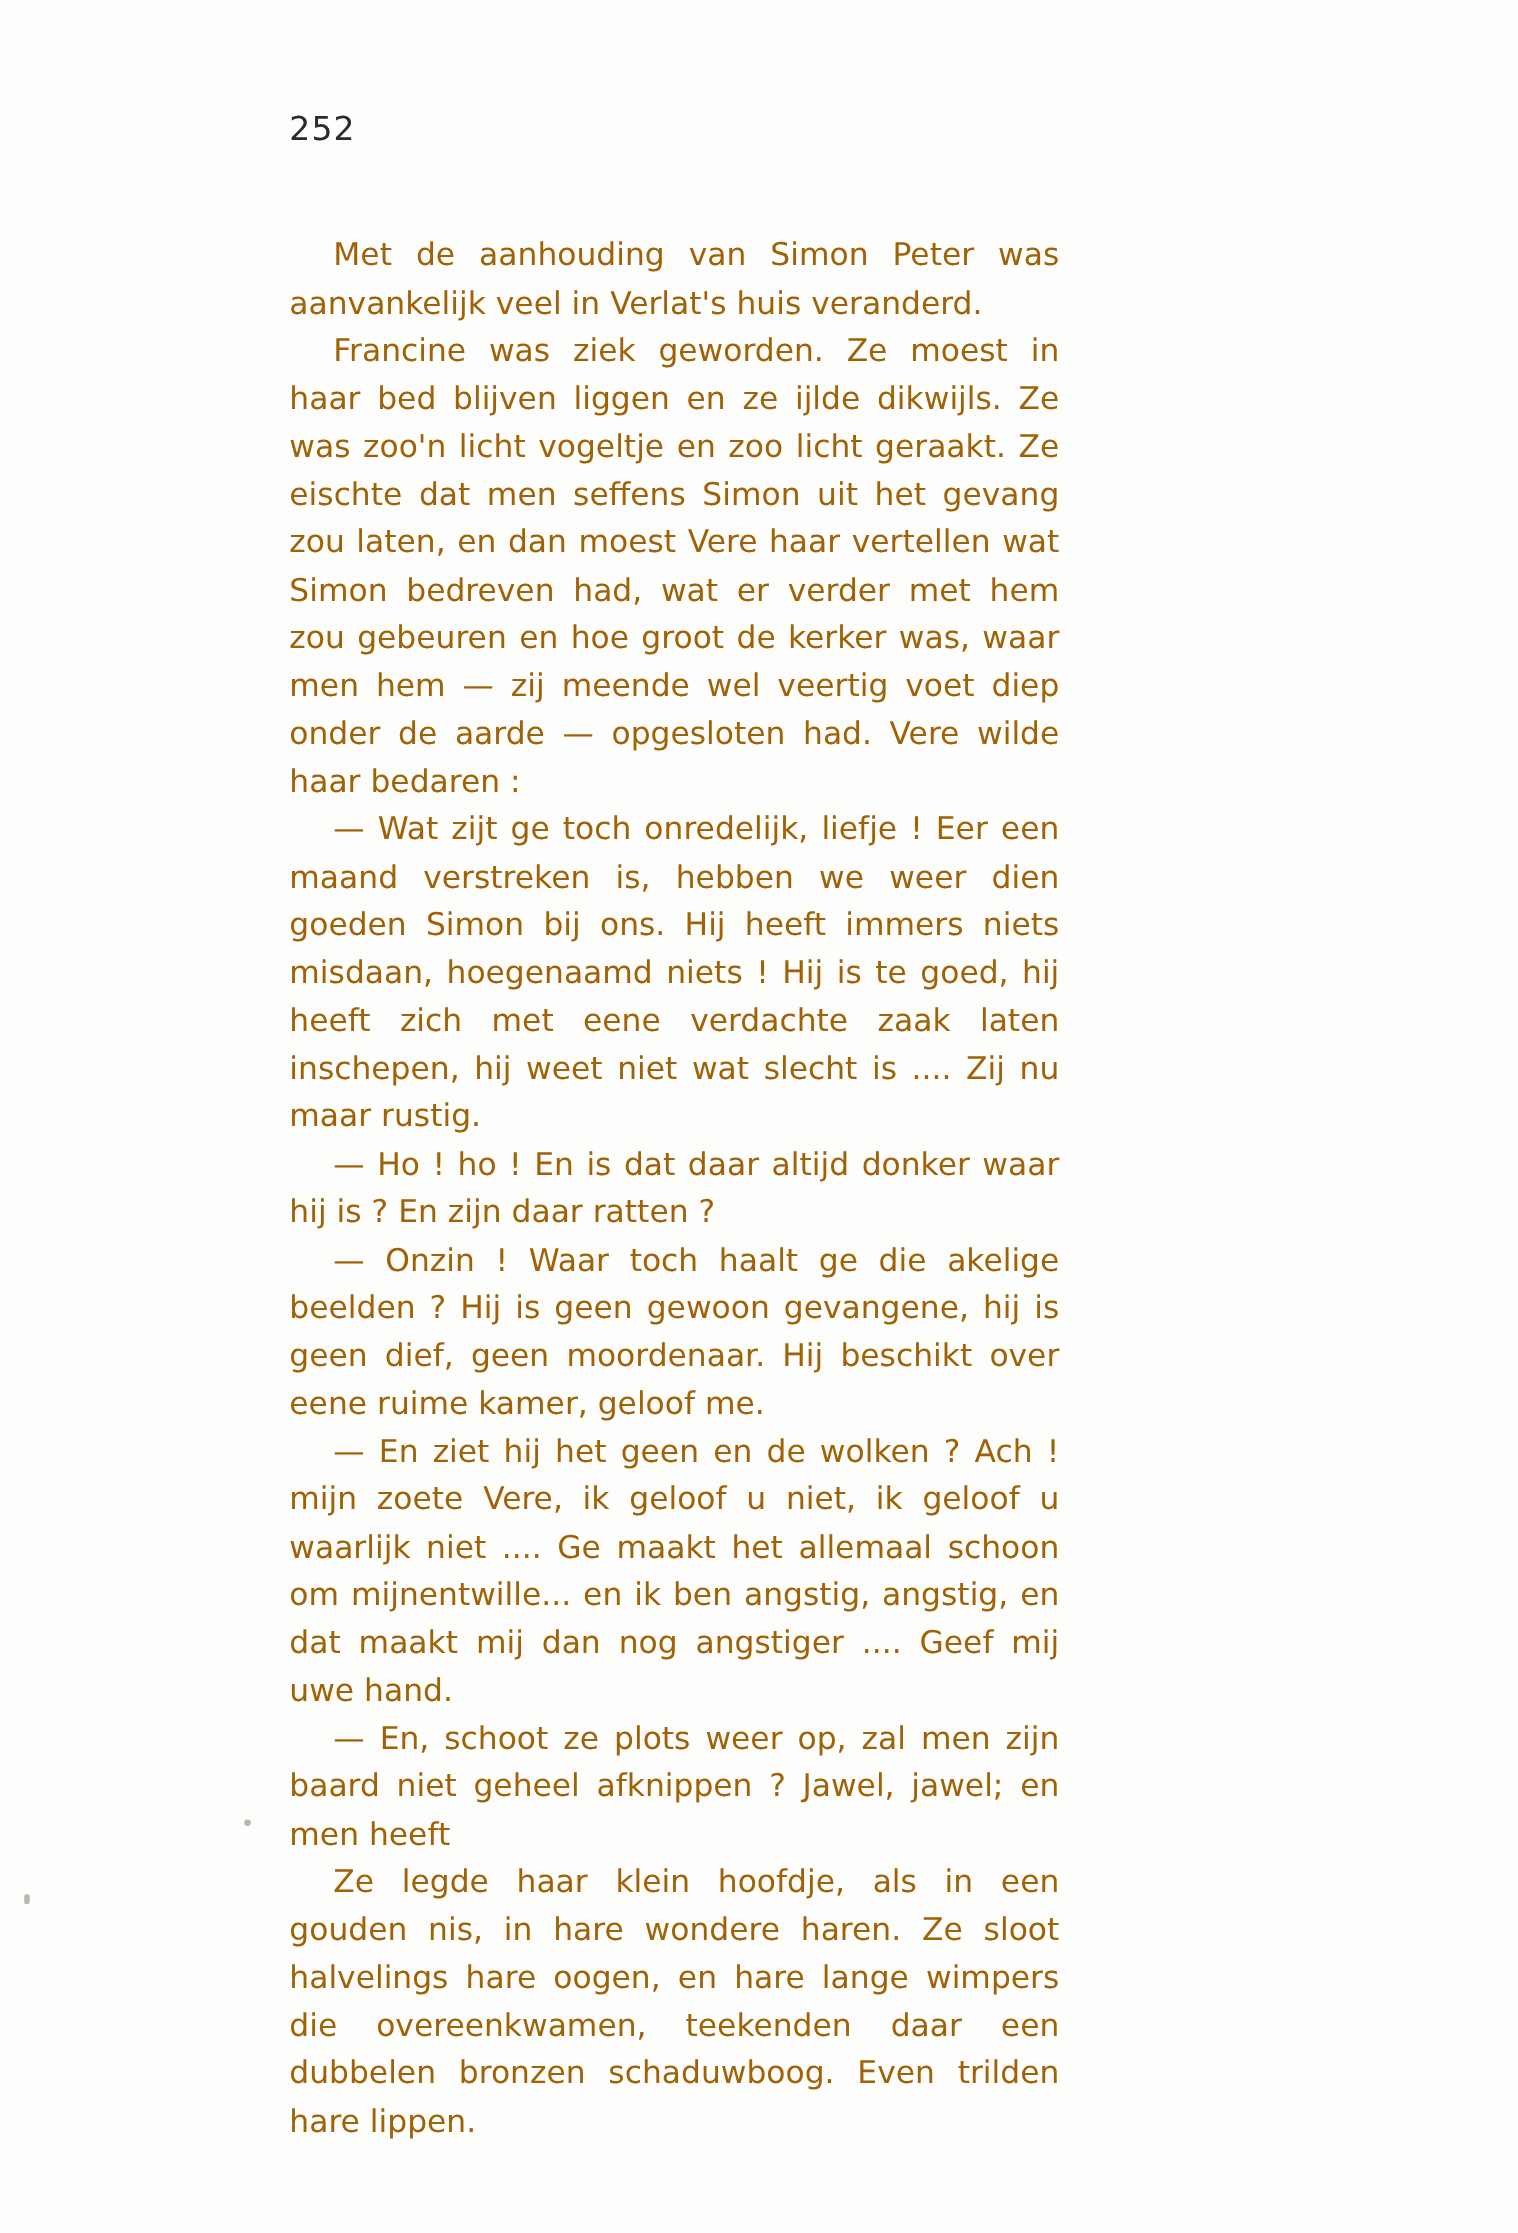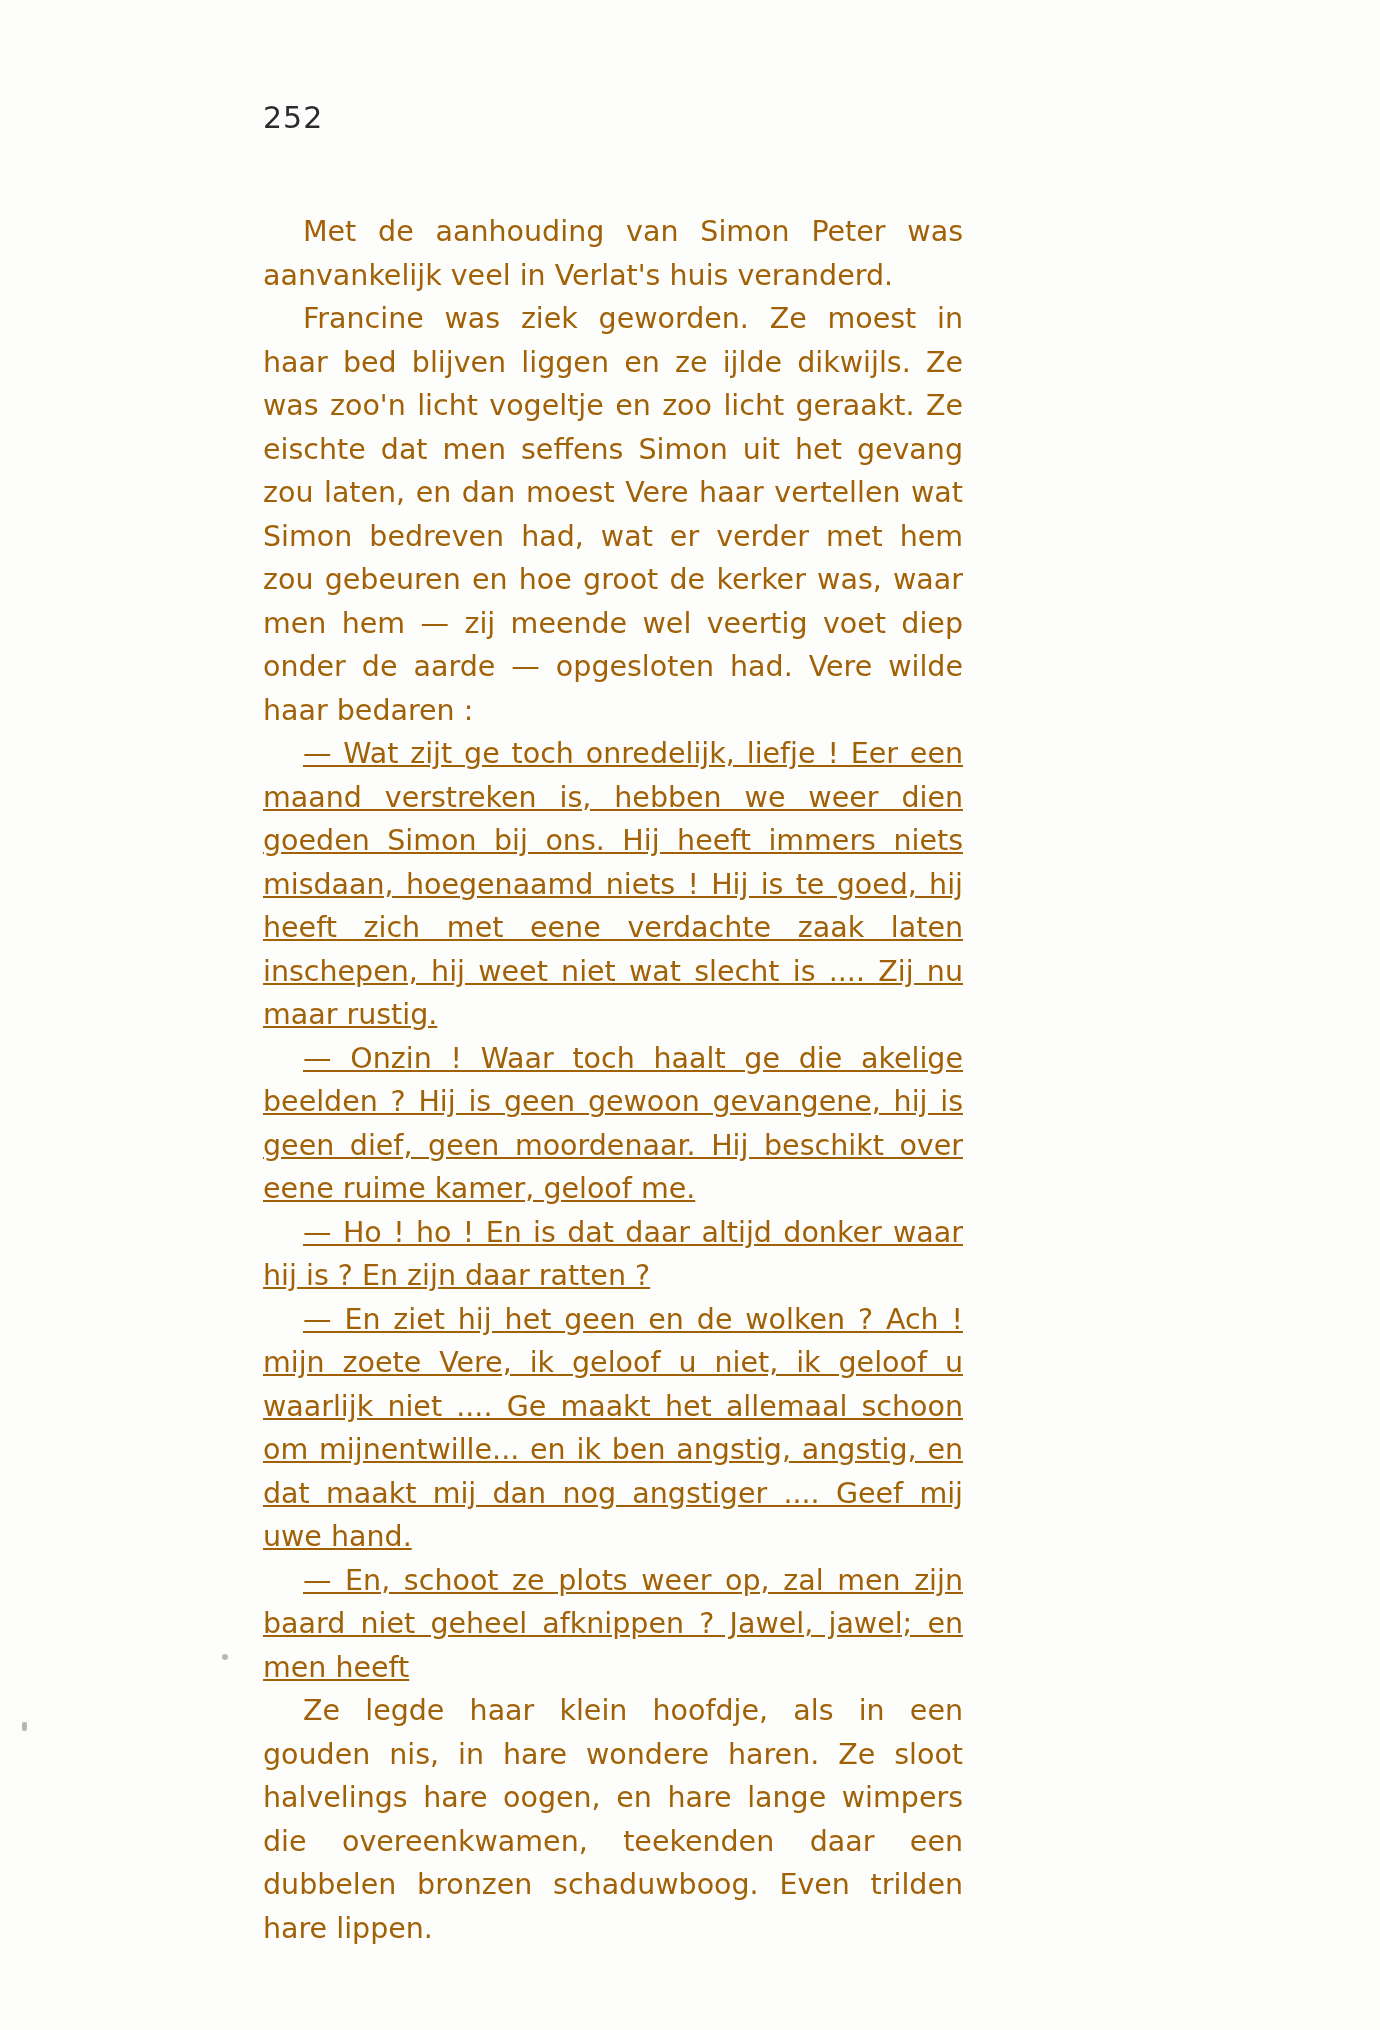--- a/index.html
+++ b/index.html
@@ -40,43 +40,42 @@
     line-height: 43.5px;
     text-align: justify;
     color: #a16207;
   }
   .para {
     margin: 0;
     text-indent: 40px;
   }
   .para.dash {
     text-indent: 40px;
-    text-decoration: underline;
   }
   .speck {
     position: absolute;
     background: #b9b6b0;
     border-radius: 50%;
   }
   .speck-a { left: 222px; top: 1654px; width: 6px; height: 6px; }
   .speck-b { left: 22px; top: 1722px; width: 5px; height: 9px; border-radius: 2px; }
 </style>
 </head>
 <body>
 
 <div class="page">
 
   <div class="page-number">252</div>
 
   <div class="text-block">
     <p class="para">Met de aanhouding van Simon Peter was aanvankelijk veel in Verlat's huis veranderd.</p>
     <p class="para">Francine was ziek geworden. Ze moest in haar bed blijven liggen en ze ijlde dikwijls. Ze was zoo'n licht vogeltje en zoo licht geraakt. Ze eischte dat men seffens Simon uit het gevang zou laten, en dan moest Vere haar vertellen wat Simon bedreven had, wat er verder met hem zou gebeuren en hoe groot de kerker was, waar men hem — zij meende wel veertig voet diep onder de aarde — opgesloten had. Vere wilde haar bedaren :</p>
     <p class="para dash">— Wat zijt ge toch onredelijk, liefje ! Eer een maand verstreken is, hebben we weer dien goeden Simon bij ons. Hij heeft immers niets misdaan, hoegenaamd niets ! Hij is te goed, hij heeft zich met eene verdachte zaak laten inschepen, hij weet niet wat slecht is .... Zij nu maar rustig.</p>
+    <p class="para dash">— Ho ! ho ! En is dat daar altijd donker waar hij is ? En zijn daar ratten ?</p>
     <p class="para dash">— Onzin ! Waar toch haalt ge die akelige beelden ? Hij is geen gewoon gevangene, hij is geen dief, geen moordenaar. Hij beschikt over eene ruime kamer, geloof me.</p>
-    <p class="para dash">— Ho ! ho ! En is dat daar altijd donker waar hij is ? En zijn daar ratten ?</p>
     <p class="para dash">— En ziet hij het geen en de wolken ? Ach ! mijn zoete Vere, ik geloof u niet, ik geloof u waarlijk niet .... Ge maakt het allemaal schoon om mijnentwille... en ik ben angstig, angstig, en dat maakt mij dan nog angstiger .... Geef mij uwe hand.</p>
     <p class="para dash">— En, schoot ze plots weer op, zal men zijn baard niet geheel afknippen ? Jawel, jawel; en men heeft</p>
     <p class="para">Ze legde haar klein hoofdje, als in een gouden nis, in hare wondere haren. Ze sloot halvelings hare oogen, en hare lange wimpers die overeenkwamen, teekenden daar een dubbelen bronzen schaduwboog. Even trilden hare lippen.</p>
   </div>
 
   <span class="speck speck-a"></span>
   <span class="speck speck-b"></span>
 
 </div>
 

